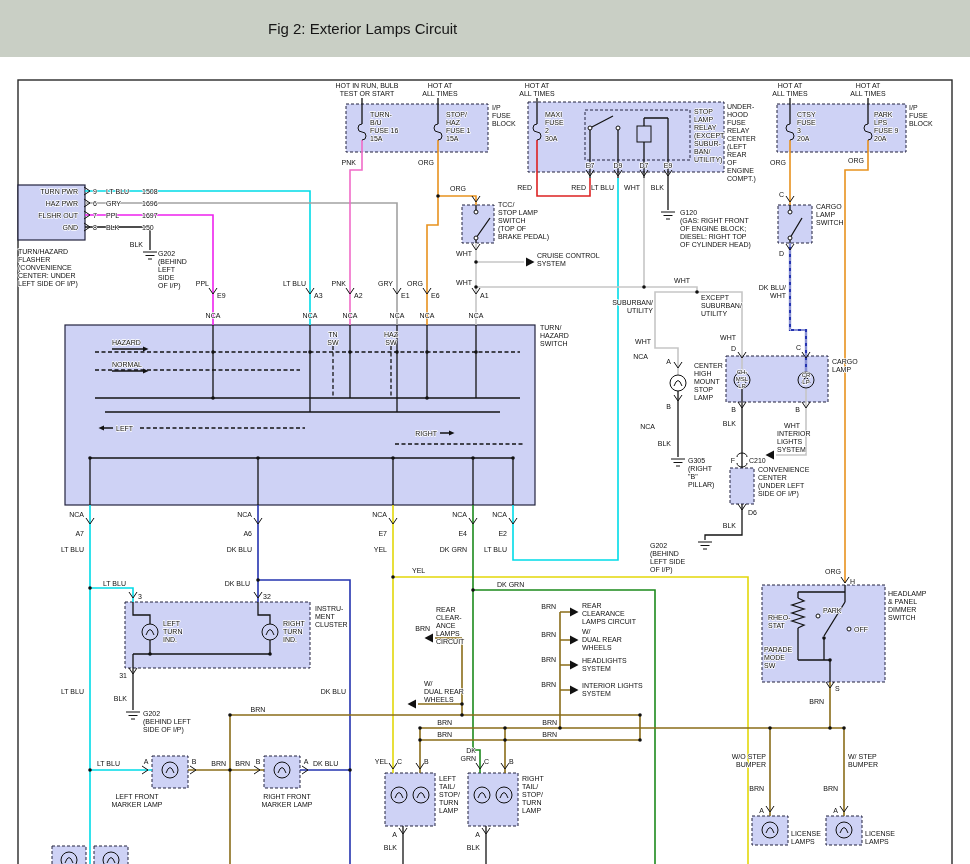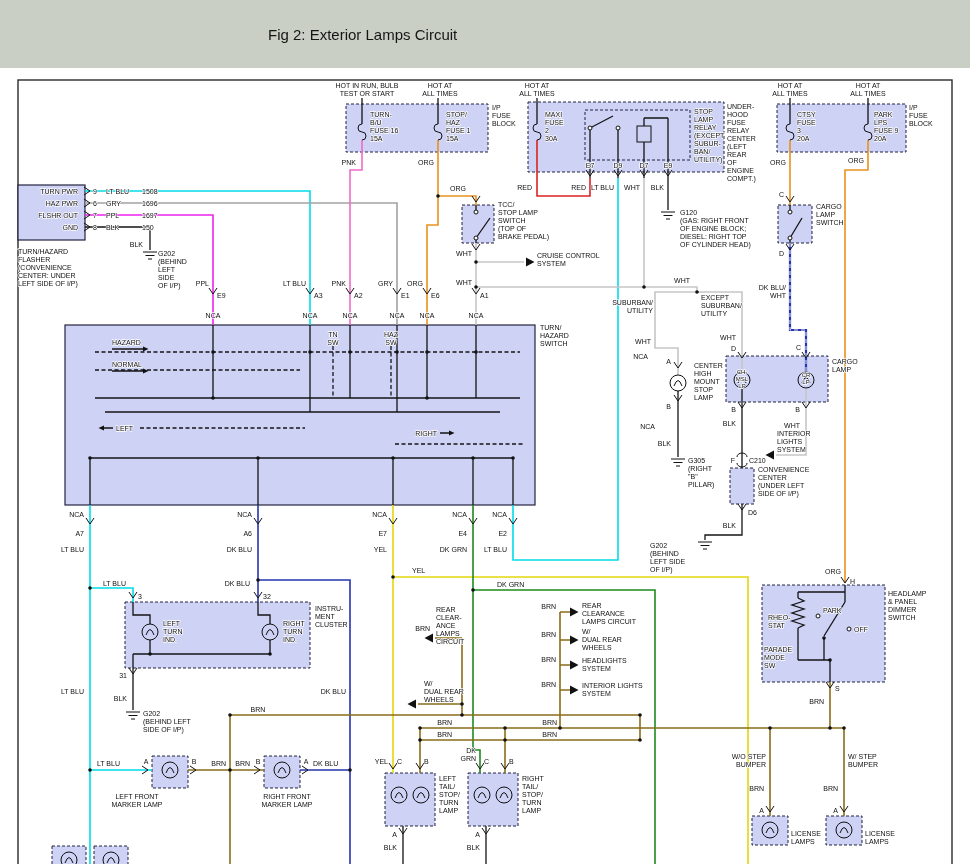--- a/index.html
+++ b/index.html
@@ -1,17 +1,17 @@
 <!DOCTYPE html>
 <html style="--c-lt_blu: #00dbe8; --c-dk_blu: #2534b0; --c-pnk: #f06cc8; --c-ppl: #ee22ee; --c-org: #e8921e; --c-red: #dd2222; --c-yel: #e3d70a; --c-dk_grn: #1d8a1d; --c-brn: #8a6d1a; --c-blk: #141414; --c-wht: #c6c6c6; --c-gry: #a2a2a2; --c-box_fill: #ced2f5; --c-box_stroke: #23233f;"><head>
 <meta charset="utf-8">
 <style>
   html,body{margin:0;padding:0}
   body{width:970px;height:864px;overflow:hidden;background:#fff;position:relative;font-family:"Liberation Sans",sans-serif}
-  .titlebar{position:absolute;left:0;top:0;width:970px;height:68px;background:#c9cfc5;display:flex;align-items:center}
+  .titlebar{position:absolute;left:0;top:0;width:970px;height:57px;background:#c9cfc5;display:flex;align-items:center}
   .titlebar .tt{margin-left:268px;font-size:15px;color:#161616}
   svg{position:absolute;left:0;top:0}
   text{font-family:"Liberation Sans",sans-serif;font-size:7px;fill:#101010;stroke:#fff;stroke-width:1.4px;paint-order:stroke;stroke-linejoin:round}
   .t6{font-size:6px}
   .tm{text-anchor:middle}.te{text-anchor:end}
   .w{fill:none;stroke:#141414;stroke-width:1.3}
   .wd{stroke-dasharray:4 2.5}
   .cLB{stroke:var(--c-lt_blu);stroke-width:1.6}
   .cDB{stroke:var(--c-dk_blu);stroke-width:1.6}
   .cPK{stroke:var(--c-pnk);stroke-width:1.6}

